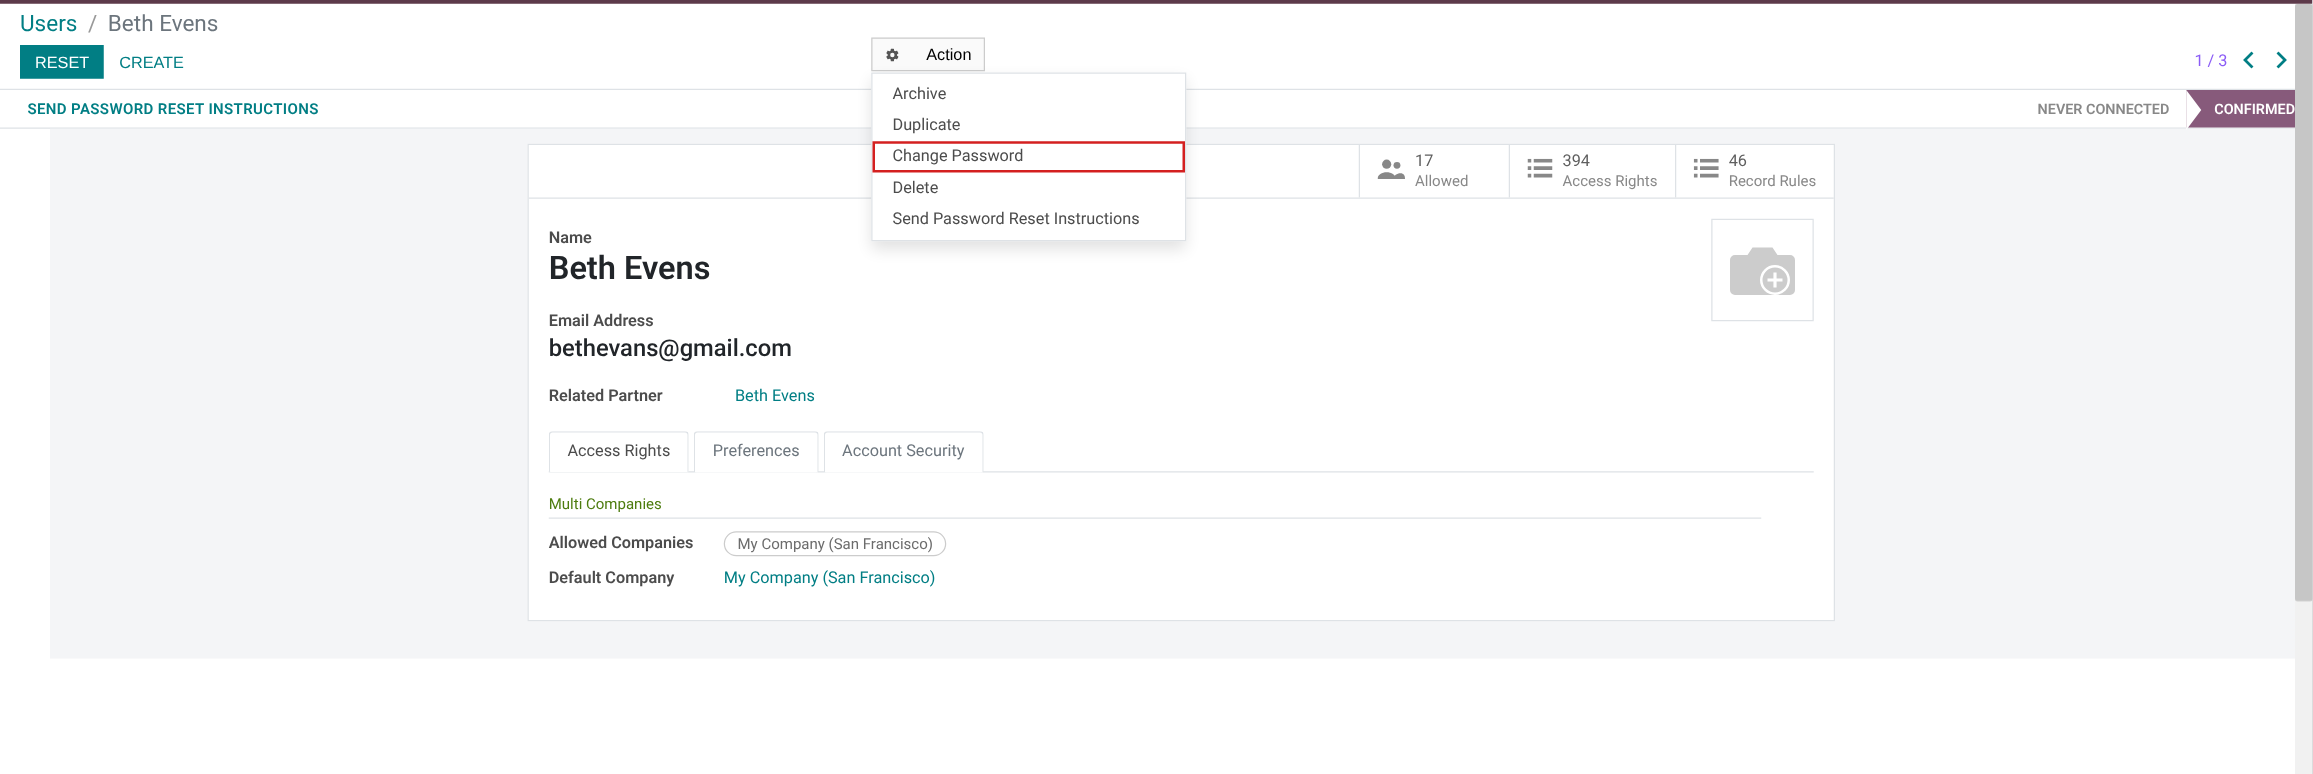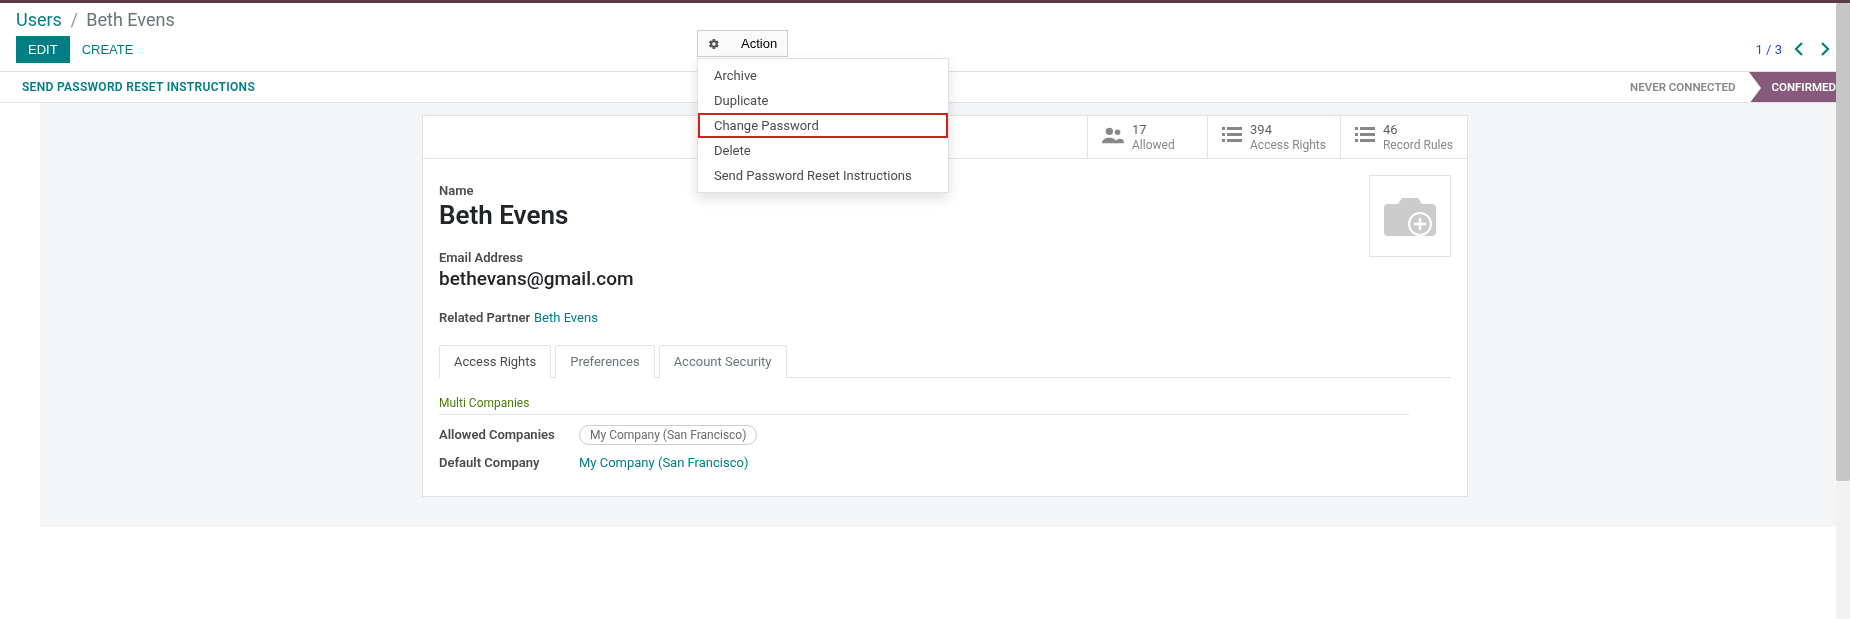--- a/index.html
+++ b/index.html
@@ -92,21 +92,21 @@
     cursor: pointer;
   }
   .dropdown-item.highlight {
     border: 2px solid #d42020;
     margin: 0;
     padding: 3px 14px;
   }
   .pager {
     margin-left: auto;
     font-size: 13px;
-    color: #1d4ed8;
+    color: #8b5cf6;
     display: flex;
     align-items: center;
     gap: 8px;
   }
   .pager .arrow {
     color: var(--teal);
     font-size: 18px;
     padding: 0 4px;
     cursor: pointer;
   }
@@ -215,20 +215,21 @@
     margin: 0 0 20px;
   }
   .field-value-h2 {
     font-size: 19px;
     font-weight: 500;
     margin: 0 0 20px;
   }
   .inline-field {
     display: flex;
     align-items: center;
+    gap: 54px;
     margin-bottom: 20px;
   }
   .inline-field .field-label { margin:0; min-width: 95px; }
   .link { color: var(--teal); text-decoration: none; }
   .tabs {
     display: flex;
     border-bottom: 1px solid var(--border);
     margin-top: 8px;
   }
   .tab {
@@ -303,21 +304,21 @@
 
 <div class="breadcrumb-row">
   <div class="breadcrumb">
     <a href="#">Users</a>
     <span class="sep">/</span>
     <span class="current">Beth Evens</span>
   </div>
 </div>
 
 <div class="toolbar-row">
-  <button class="btn btn-primary">EDIT</button>
+  <button class="btn btn-primary">RESET</button>
   <button class="btn btn-secondary">CREATE</button>
 
   <div class="action-wrap">
     <button class="btn-action">
       <svg width="12" height="12" viewBox="0 0 24 24" fill="#555">
           <path d="M19.14,12.94a7,7,0,0,0,.05-.94,7,7,0,0,0-.05-.94l2.11-1.65a.5.5,0,0,0,.12-.64l-2-3.46a.5.5,0,0,0-.61-.22l-2.49,1a7,7,0,0,0-1.62-.94l-.38-2.65A.5.5,0,0,0,13.77,2H9.77a.5.5,0,0,0-.5.42L8.89,5.07a7,7,0,0,0-1.62.94l-2.49-1a.5.5,0,0,0-.61.22l-2,3.46a.5.5,0,0,0,.12.64L4.4,11a7,7,0,0,0,0,1.88L2.29,14.53a.5.5,0,0,0-.12.64l2,3.46a.5.5,0,0,0,.61.22l2.49-1a7,7,0,0,0,1.62.94l.38,2.65a.5.5,0,0,0,.5.42h4a.5.5,0,0,0,.5-.42l.38-2.65a7,7,0,0,0,1.62-.94l2.49,1a.5.5,0,0,0,.61-.22l2-3.46a.5.5,0,0,0-.12-.64ZM11.77,15.5A3.5,3.5,0,1,1,15.27,12,3.5,3.5,0,0,1,11.77,15.5Z"></path>
         </svg>
       <span>Action</span>
     </button>
     <div class="dropdown-menu">

